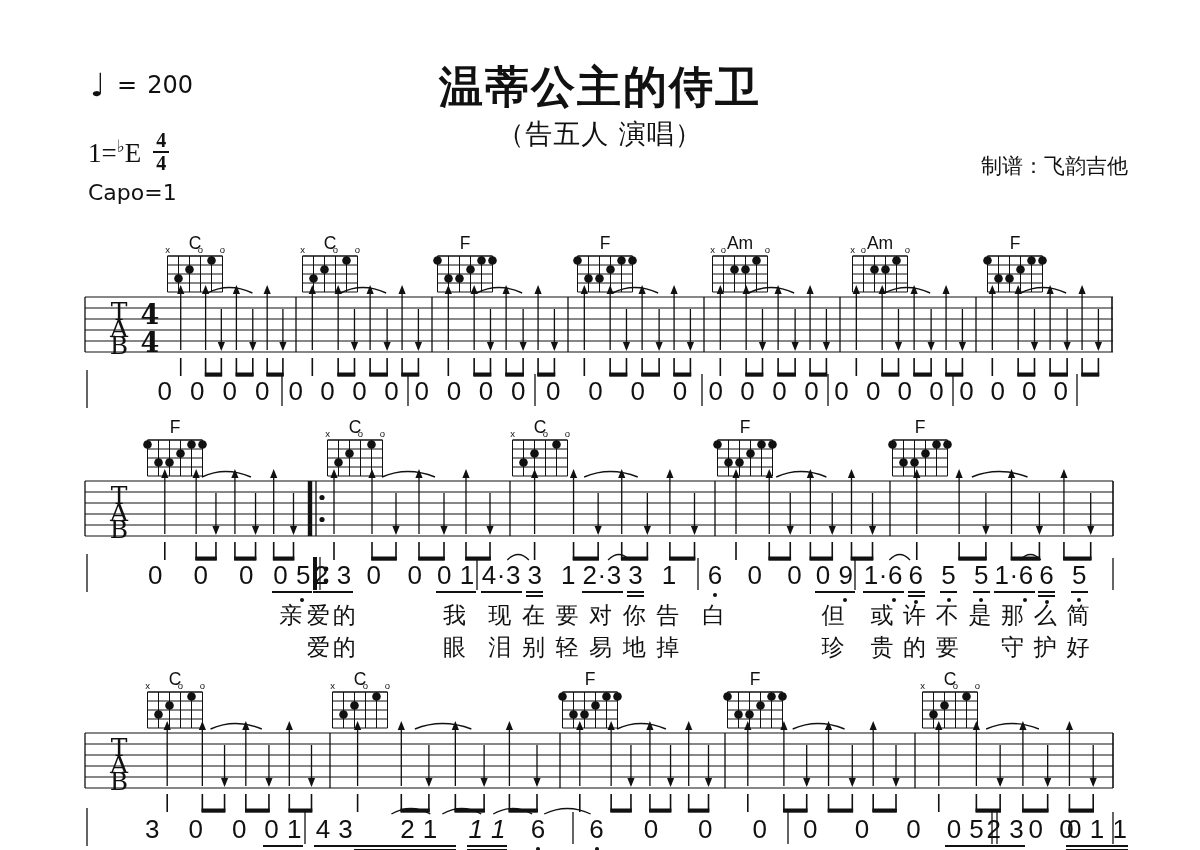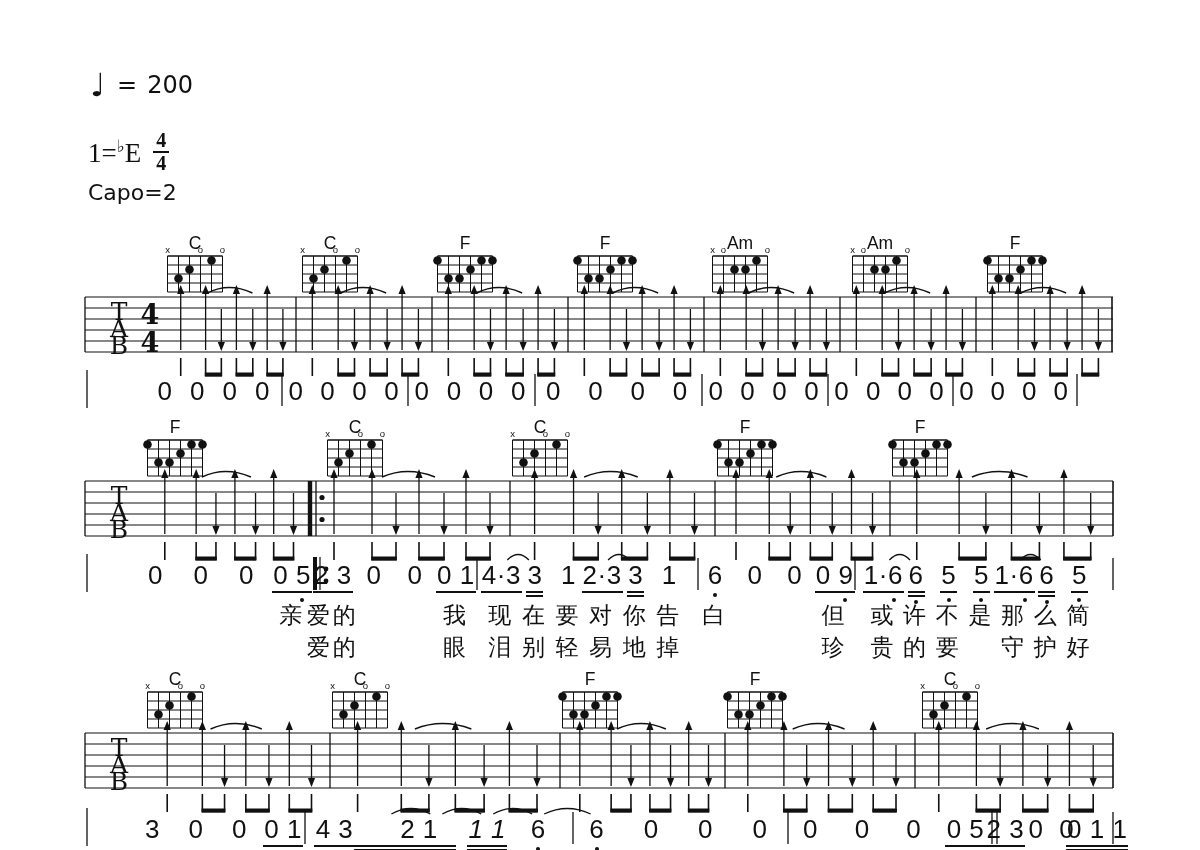--- a/index.html
+++ b/index.html
@@ -33,24 +33,27 @@
 <div class="page">
 
   <div class="tempo abs">
     <span class="note-glyph">♩</span><span class="eq">=</span><span>200</span>
   </div>
 
   <div class="key abs">
     <span>1=</span><span class="flat">♭</span><span>E</span><span class="frac"><span class="fn">4</span><span class="fd">4</span></span>
   </div>
 
-  <div class="capo abs">Capo=2</div>
+  <div class="capo abs">Capo=1</div>
 
+  <div class="title abs">温蒂公主的侍卫</div>
+  <div class="subtitle abs">（告五人 演唱）</div>
 
   <div class="credits abs">
+    <div>制谱：飞韵吉他</div>
   </div>
 
   <svg id="score-svg" width="1200" height="850">
       <g>
         <line x1="85" y1="297" x2="1113" y2="297" stroke="#111111" stroke-width="1.1"></line>
         <line x1="85" y1="308" x2="1113" y2="308" stroke="#111111" stroke-width="1.1"></line>
         <line x1="85" y1="319" x2="1113" y2="319" stroke="#111111" stroke-width="1.1"></line>
         <line x1="85" y1="330" x2="1113" y2="330" stroke="#111111" stroke-width="1.1"></line>
         <line x1="85" y1="341" x2="1113" y2="341" stroke="#111111" stroke-width="1.1"></line>
         <line x1="85" y1="352" x2="1113" y2="352" stroke="#111111" stroke-width="1.1"></line>

